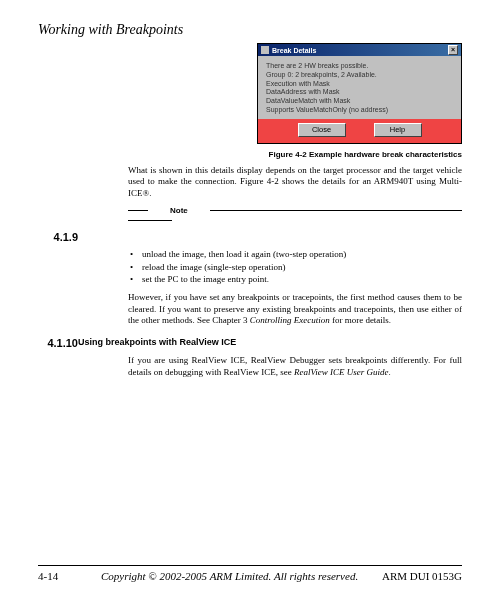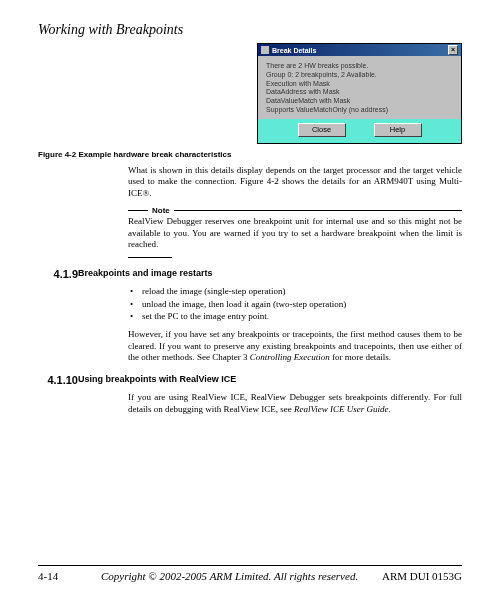--- a/index.html
+++ b/index.html
@@ -53,49 +53,49 @@
     padding: 6px 8px 4px 8px;
     color: #333;
     line-height: 1.25;
   }
   .dialog-body div { white-space: nowrap; }
   .dialog-buttons {
     display: flex;
     justify-content: center;
     gap: 28px;
     padding: 4px 0 6px 0;
-    background: #5eead4;
+    background: #ef4444;
   }
   .dlg-btn {
     width: 48px; height: 14px;
     background: #c0c0c0;
     border: 1px solid #fff;
     border-right-color: #404040;
     border-bottom-color: #404040;
     font-family: Tahoma, Arial, sans-serif;
     font-size: 7.5px;
     text-align: center;
     line-height: 12px;
   }
   .fig-caption {
-    text-align: left;
+    text-align: right;
     font-family: Arial, Helvetica, sans-serif;
     font-weight: bold;
     font-size: 8px;
     margin-bottom: 6px;
   }
   .body-col {
     margin-left: 90px;
     line-height: 1.3;
     text-align: justify;
   }
   .body-col p { margin-bottom: 6px; }
   .note-block { margin: 6px 0 8px 0; }
   .note-header {
-    display: flex; align-items: center; gap: 4px;
+    display: flex; align-items: center; gap: 22px;
     font-family: Arial, Helvetica, sans-serif;
     font-size: 8px;
   }
   .note-rule-short { flex: 0 0 20px; height: 1px; background:#000; }
   .note-rule-long { flex: 1; height: 1px; background:#000; }
   .note-label { font-weight: bold; }
   .note-end-rule { height:1px; background:#000; width: 44px; margin-top:4px; }
   .section-row {
     display: flex;
     margin-top: 10px;
@@ -173,33 +173,31 @@
 
 <div class="body-col">
   <p>What is shown in this details display depends on the target processor and the target vehicle used to make the connection. Figure 4-2 shows the details for an ARM940T using Multi-ICE®.</p>
 
   <div class="note-block">
     <div class="note-header">
       <span class="note-rule-short"></span>
       <span class="note-label">Note</span>
       <span class="note-rule-long"></span>
     </div>
-    <p>RealView Debugger reserves one breakpoint unit for internal use and so this might not be available to you. You are warned if you try to set a hardware breakpoint when the limit is reached.</p>
     <div class="note-end-rule"></div>
   </div>
 </div>
 
 <div class="section-row">
   <div class="section-num">4.1.9</div>
-  <div class="section-title">Breakpoints and image restarts</div>
 </div>
 <div class="body-col">
   <ul class="bullets">
+    <li>unload the image, then load it again (two-step operation)</li>
     <li>reload the image (single-step operation)</li>
-    <li>unload the image, then load it again (two-step operation)</li>
     <li>set the PC to the image entry point.</li>
   </ul>
   <p>
     <span>However, if you have set any breakpoints or tracepoints, the first method causes them to be cleared. If you want to preserve any existing breakpoints and tracepoints, then use either of the other methods. See Chapter 3 </span><span class="italic">Controlling Execution</span><span> for more details.</span>
   </p>
 </div>
 
 <div class="section-row">
   <div class="section-num">4.1.10</div>
   <div class="section-title">Using breakpoints with RealView ICE</div>

